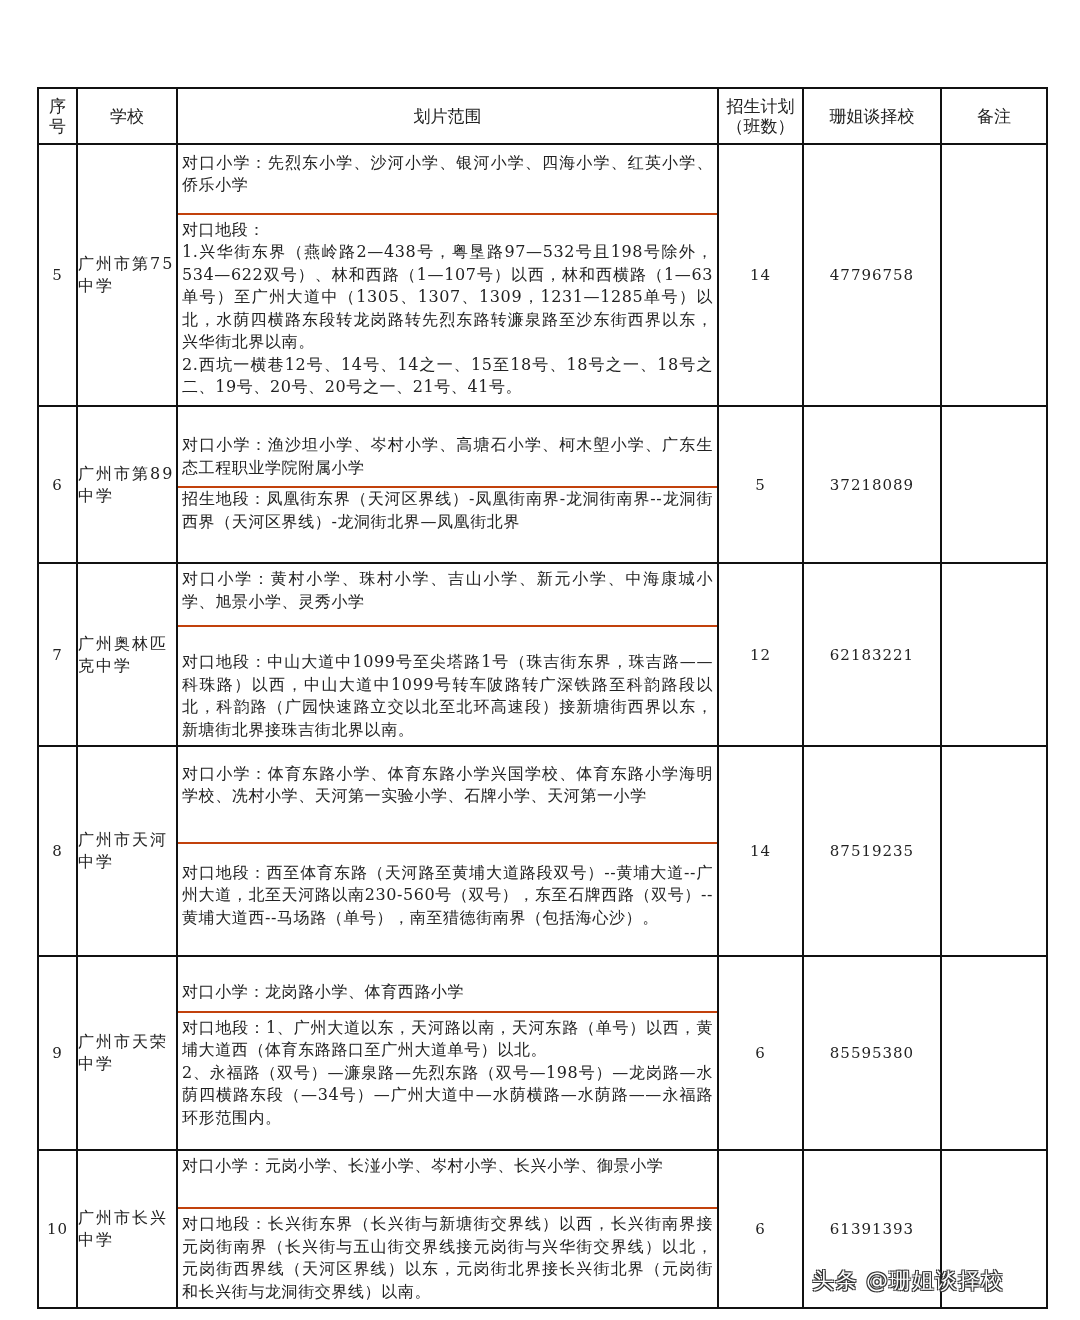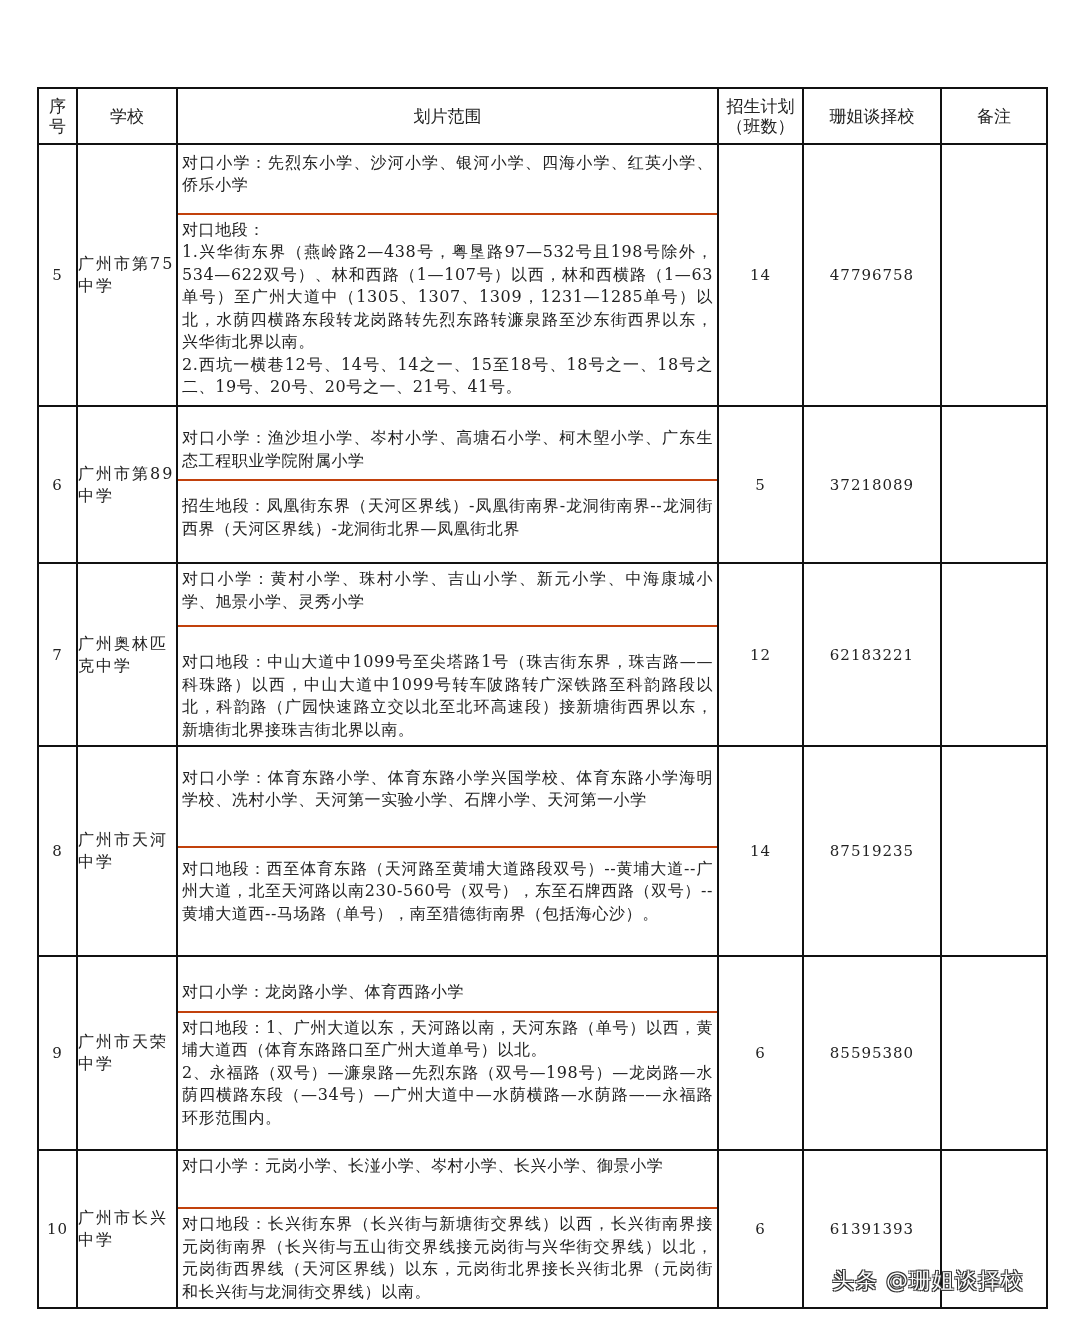--- a/index.html
+++ b/index.html
@@ -12,21 +12,21 @@
        font-size: 17px; color: #222; text-align: center; line-height: 20px; }
   col.c1 { width: 39px; } col.c2 { width: 100px; } col.c3 { width: 541px; }
   col.c4 { width: 85px; } col.c5 { width: 138px; } col.c6 { width: 106px; }
   tr.head { height: 56px; }
   td.num, td.plan, td.phone { text-align: center; font-size: 15px; letter-spacing: 1px; }
   td.school { text-align: left; font-size: 16px; line-height: 22px; padding: 0 6px; letter-spacing: 2px; margin-left: 32px; }
   td.range { padding: 0; }
   .seg { padding: 4px 4px 4px 4px; font-size: 16px; line-height: 22.5px; letter-spacing: 0.6px;
          text-align: justify; white-space: pre-wrap; }
   .seg + .seg { border-top: 2px solid #c2410c; }
-  .watermark { position: absolute; left: 832px; top: 1266px; font-family: "DejaVu Sans", "Liberation Sans", sans-serif;
+  .watermark { position: absolute; left: 812px; top: 1266px; font-family: "DejaVu Sans", "Liberation Sans", sans-serif;
                font-size: 22px; color: #fff; letter-spacing: 1px;
                text-shadow: -1px -1px 0 #333, 1px -1px 0 #333, -1px 1px 0 #333, 1px 1px 0 #333; }
 </style>
 </head>
 <body>
 
 <table class="main">
   <colgroup>
       <col class="c1">
       <col class="c2">
@@ -59,21 +59,21 @@
     <td class="plan">14</td>
     <td class="phone">47796758</td>
     <td></td>
   </tr>
 
   <tr style="height:157px">
     <td class="num">6</td>
     <td class="school">广州市第89中学</td>
     <td class="range">
       <div class="seg" style="height:64px;padding-top:12px;box-sizing:border-box">对口小学：渔沙坦小学、岑村小学、高塘石小学、柯木塱小学、广东生态工程职业学院附属小学</div>
-      <div class="seg" style="padding-top:14px;padding-bottom:14px">招生地段：凤凰街东界（天河区界线）-凤凰街南界-龙洞街南界--龙洞街西界（天河区界线）-龙洞街北界—凤凰街北界</div>
+      <div class="seg" style="padding-top:0;padding-bottom:14px">招生地段：凤凰街东界（天河区界线）-凤凰街南界-龙洞街南界--龙洞街西界（天河区界线）-龙洞街北界—凤凰街北界</div>
     </td>
     <td class="plan">5</td>
     <td class="phone">37218089</td>
     <td></td>
   </tr>
 
   <tr style="height:178px">
     <td class="num">7</td>
     <td class="school">广州奥林匹克中学</td>
     <td class="range">
@@ -83,21 +83,21 @@
     <td class="plan">12</td>
     <td class="phone">62183221</td>
     <td></td>
   </tr>
 
   <tr style="height:210px">
     <td class="num">8</td>
     <td class="school">广州市天河中学</td>
     <td class="range">
       <div class="seg" style="height:75px">对口小学：体育东路小学、体育东路小学兴国学校、体育东路小学海明学校、冼村小学、天河第一实验小学、石牌小学、天河第一小学</div>
-      <div class="seg" style="padding-top:10px;padding-bottom:14px">对口地段：西至体育东路（天河路至黄埔大道路段双号）--黄埔大道--广州大道，北至天河路以南230-560号（双号），东至石牌西路（双号）--黄埔大道西--马场路（单号），南至猎德街南界（包括海心沙）。</div>
+      <div class="seg" style="padding-top:18px;padding-bottom:14px">对口地段：西至体育东路（天河路至黄埔大道路段双号）--黄埔大道--广州大道，北至天河路以南230-560号（双号），东至石牌西路（双号）--黄埔大道西--马场路（单号），南至猎德街南界（包括海心沙）。</div>
     </td>
     <td class="plan">14</td>
     <td class="phone">87519235</td>
     <td></td>
   </tr>
 
   <tr style="height:194px">
     <td class="num">9</td>
     <td class="school">广州市天荣中学</td>
     <td class="range">

